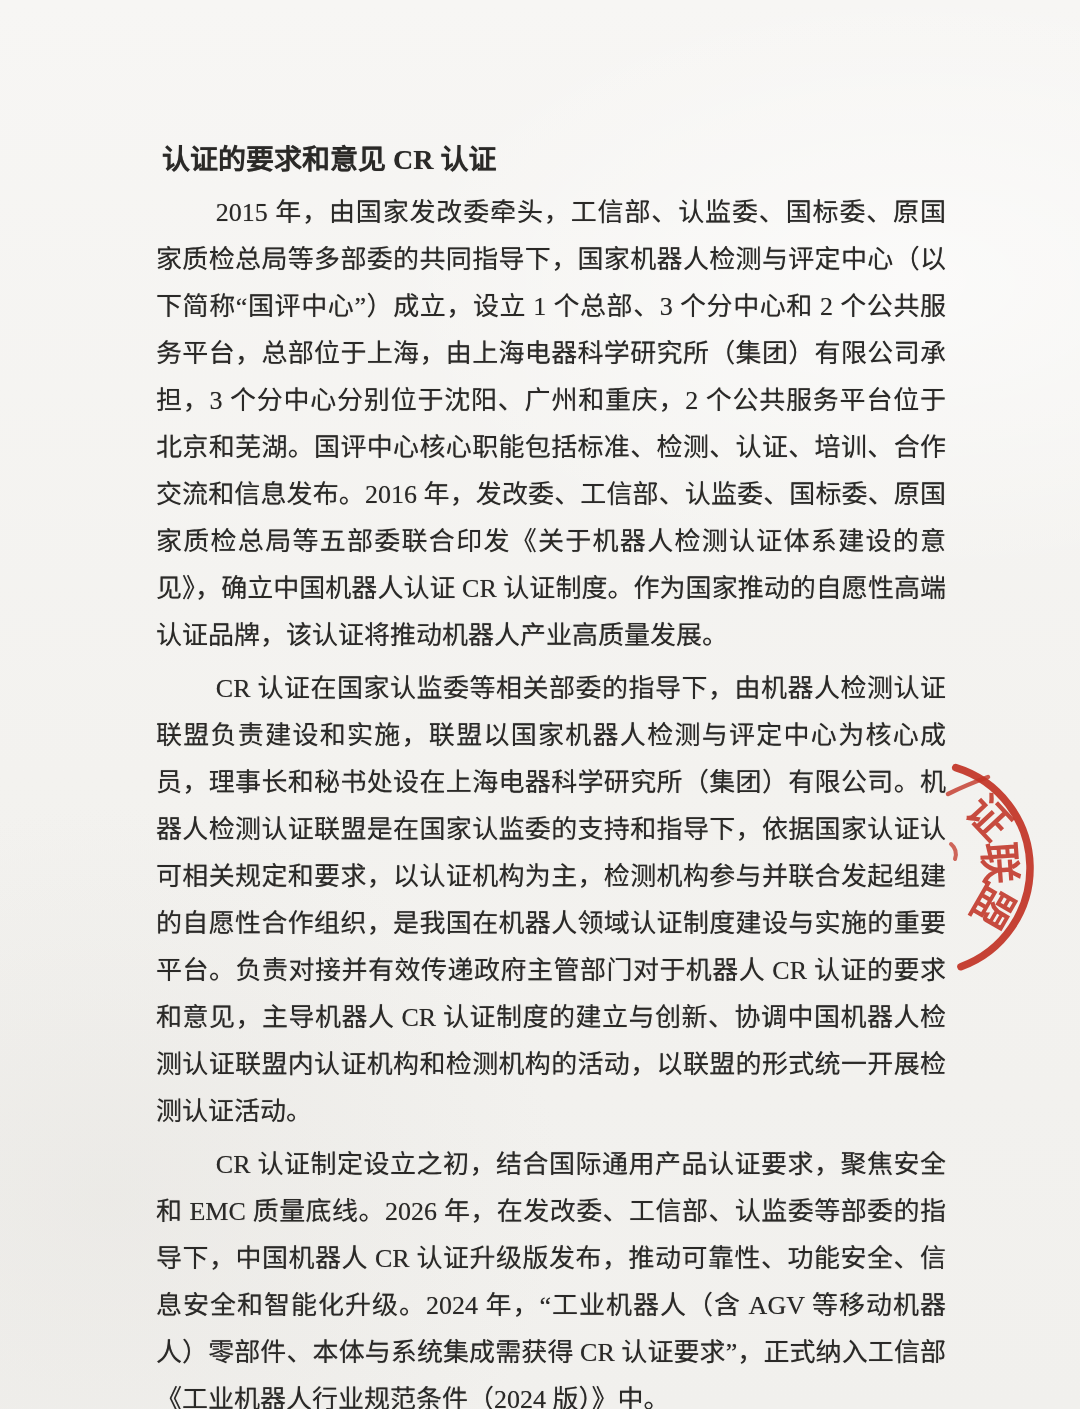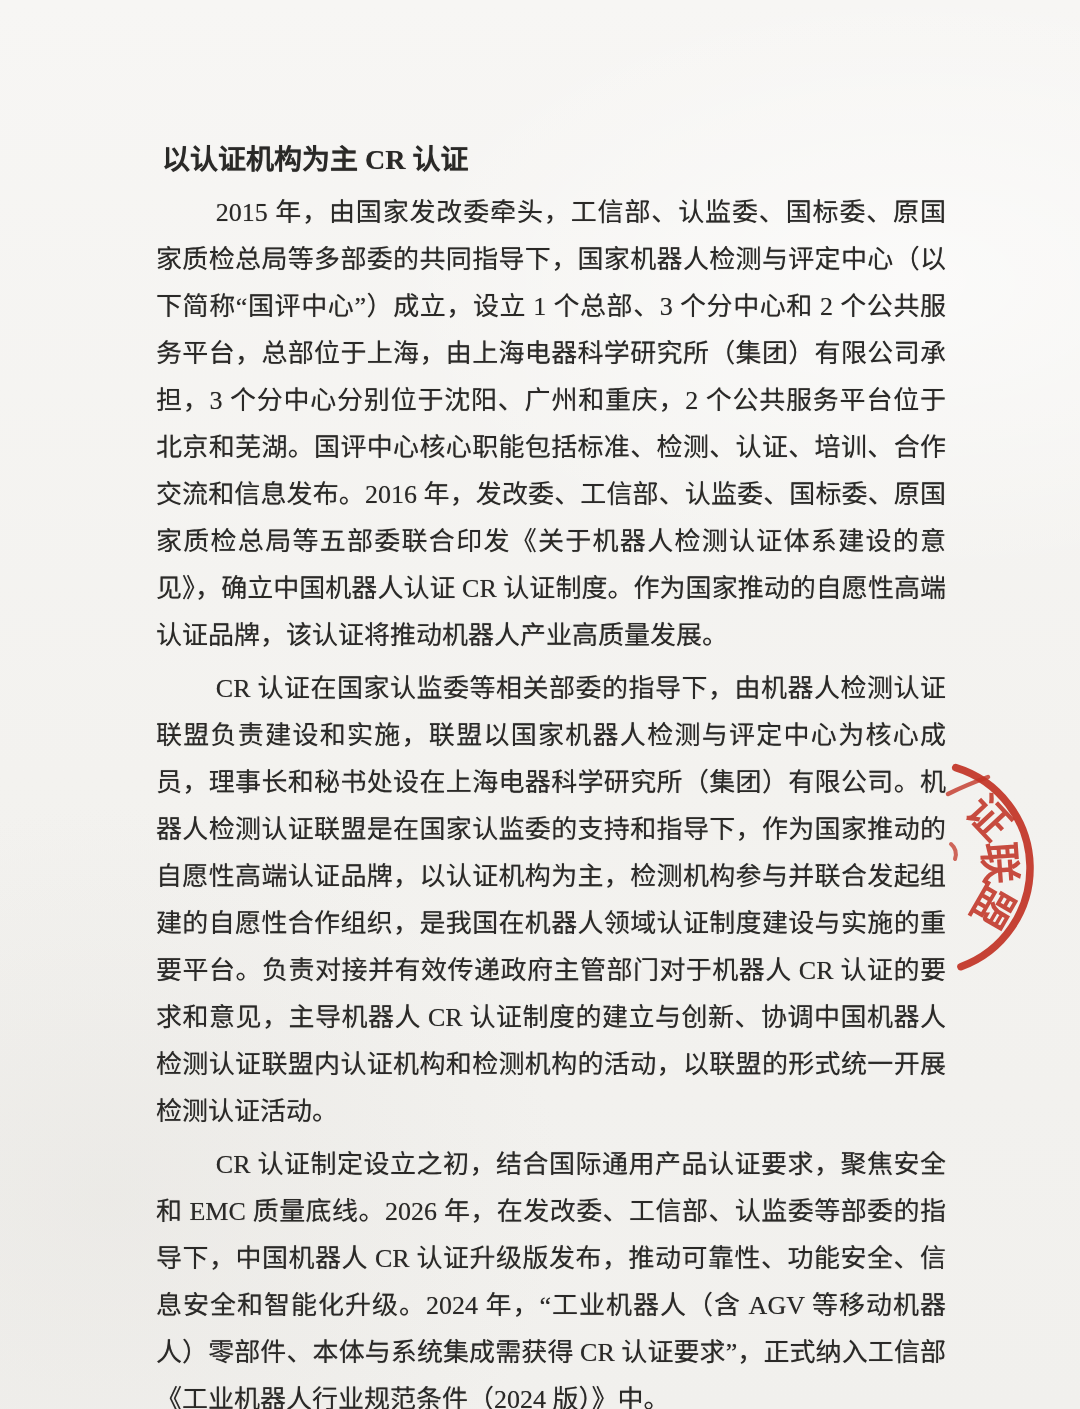--- a/index.html
+++ b/index.html
@@ -63,23 +63,23 @@
     dominant-baseline: central;
     opacity: 0.88;
   }
 </style>
 </head>
 <body>
 
 <div class="page">
 
   <div class="content">
-    <h1 class="doc-title">以认证机构为主 CR 认证</h1>
+    <h1 class="doc-title">认证的要求和意见 CR 认证</h1>
     <p class="para">2015 年，由国家发改委牵头，工信部、认监委、国标委、原国家质检总局等多部委的共同指导下，国家机器人检测与评定中心（以下简称“国评中心”）成立，设立 1 个总部、3 个分中心和 2 个公共服务平台，总部位于上海，由上海电器科学研究所（集团）有限公司承担，3 个分中心分别位于沈阳、广州和重庆，2 个公共服务平台位于北京和芜湖。国评中心核心职能包括标准、检测、认证、培训、合作交流和信息发布。2016 年，发改委、工信部、认监委、国标委、原国家质检总局等五部委联合印发《关于机器人检测认证体系建设的意见》，确立中国机器人认证 CR 认证制度。作为国家推动的自愿性高端认证品牌，该认证将推动机器人产业高质量发展。</p>
-    <p class="para">CR 认证在国家认监委等相关部委的指导下，由机器人检测认证联盟负责建设和实施，联盟以国家机器人检测与评定中心为核心成员，理事长和秘书处设在上海电器科学研究所（集团）有限公司。机器人检测认证联盟是在国家认监委的支持和指导下，作为国家推动的自愿性高端认证品牌，以认证机构为主，检测机构参与并联合发起组建的自愿性合作组织，是我国在机器人领域认证制度建设与实施的重要平台。负责对接并有效传递政府主管部门对于机器人 CR 认证的要求和意见，主导机器人 CR 认证制度的建立与创新、协调中国机器人检测认证联盟内认证机构和检测机构的活动，以联盟的形式统一开展检测认证活动。</p>
+    <p class="para">CR 认证在国家认监委等相关部委的指导下，由机器人检测认证联盟负责建设和实施，联盟以国家机器人检测与评定中心为核心成员，理事长和秘书处设在上海电器科学研究所（集团）有限公司。机器人检测认证联盟是在国家认监委的支持和指导下，依据国家认证认可相关规定和要求，以认证机构为主，检测机构参与并联合发起组建的自愿性合作组织，是我国在机器人领域认证制度建设与实施的重要平台。负责对接并有效传递政府主管部门对于机器人 CR 认证的要求和意见，主导机器人 CR 认证制度的建立与创新、协调中国机器人检测认证联盟内认证机构和检测机构的活动，以联盟的形式统一开展检测认证活动。</p>
     <p class="para">CR 认证制定设立之初，结合国际通用产品认证要求，聚焦安全和 EMC 质量底线。2026 年，在发改委、工信部、认监委等部委的指导下，中国机器人 CR 认证升级版发布，推动可靠性、功能安全、信息安全和智能化升级。2024 年，“工业机器人（含 AGV 等移动机器人）零部件、本体与系统集成需获得 CR 认证要求”，正式纳入工信部《工业机器人行业规范条件（2024 版）》中。</p>
   </div>
 
   <svg class="stamp" viewBox="0 0 230 256" aria-hidden="true">
 
     <path class="ink" d="M 105.7 34.6 A 105 105 0 0 1 110.9 233.7" stroke-width="7.5" opacity="0.93"></path>
 
     <path class="ink" d="M 98 61 Q 116 52 138 44" stroke-width="4.5" opacity="0.8"></path>
 
     <path class="ink" d="M 101 111 q 7 6 4 15" stroke-width="4" opacity="0.75"></path>

